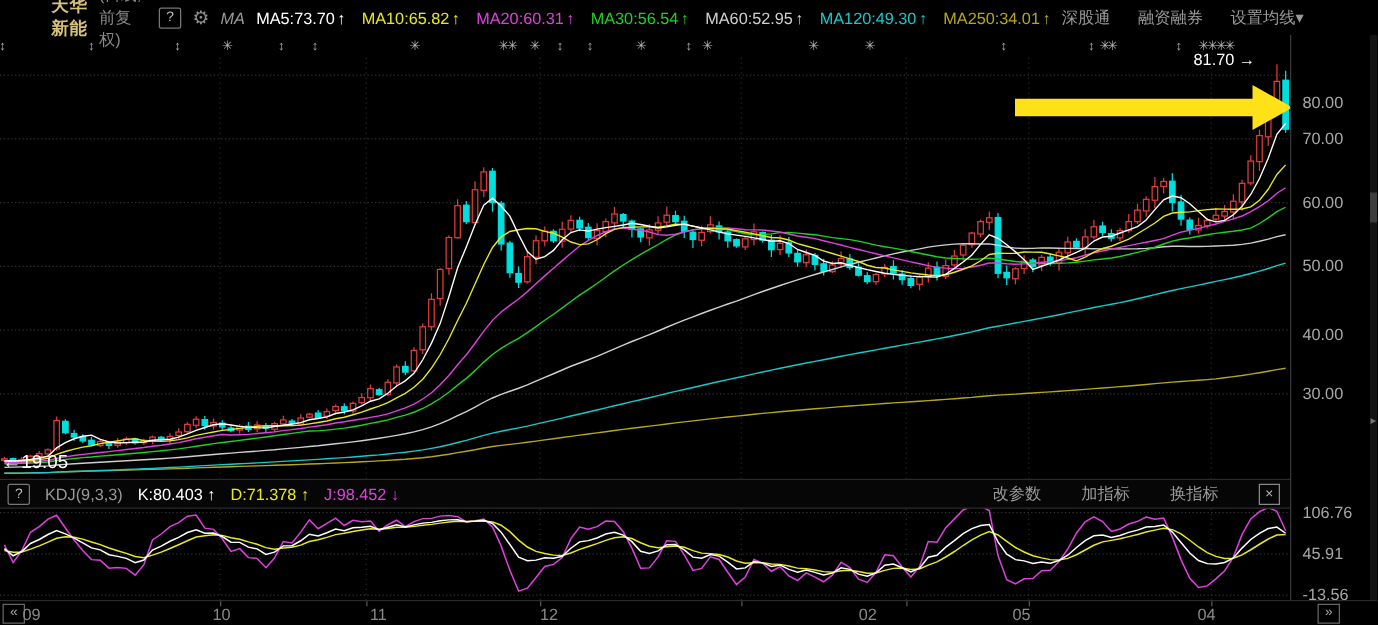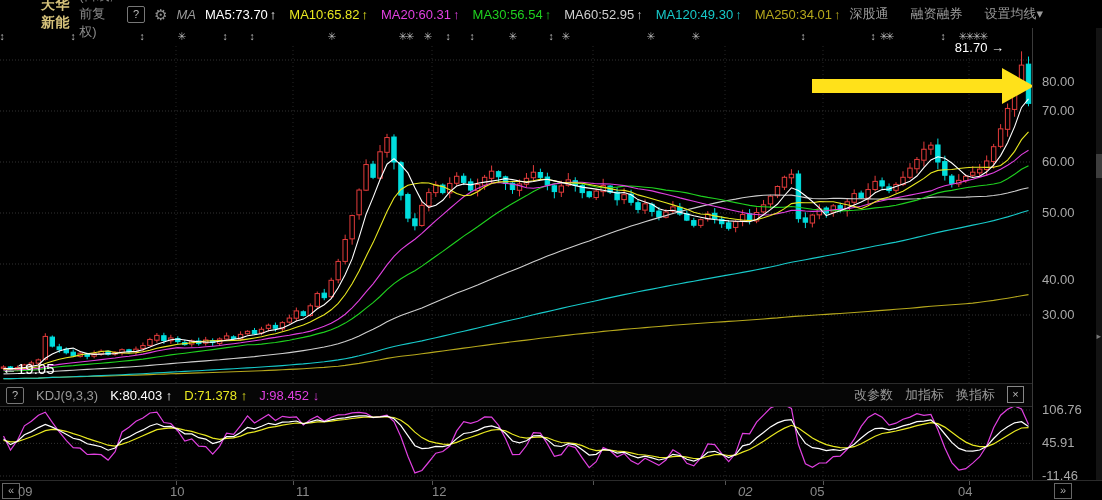--- a/index.html
+++ b/index.html
@@ -27,21 +27,21 @@
               border-left:1px solid #3a3a3a;background:#000;box-sizing:border-box;}
   .axis-label{position:absolute;left:9px;font-size:13px;color:#a8a8a8;white-space:nowrap;}
   .scroll-strip{position:absolute;right:0;top:0;width:6px;height:452px;background:#131313;}
   .scroll-grip{position:absolute;right:0;top:126px;width:6px;height:24px;background:#3d3d3d;}
   .axis-arrow{position:absolute;right:1px;top:303px;font-size:9px;color:#777;}
   
   .kdj-bar{position:absolute;left:0;top:383px;width:1032px;height:24px;display:flex;align-items:center;
            gap:12px;padding-left:6px;box-sizing:border-box;border-top:1px solid #2b2b2b;
            border-bottom:1px solid #2b2b2b;background:#060606;font-size:13px;color:#9a9a9a;}
   .kdj-k{color:#ffffff;} .kdj-d{color:#e8e820;} .kdj-j{color:#e040e0;}
-  .kdj-right{margin-left:auto;margin-right:8px;display:flex;gap:12px;align-items:flex-start;}
+  .kdj-right{margin-left:auto;margin-right:8px;display:flex;gap:32px;align-items:flex-end;}
   .close-box{width:15px;height:15px;line-height:14px;text-align:center;border:1px solid #888;
              color:#bbb;font-size:11px;}
   
   .bottom-bar{position:absolute;left:0;top:480px;width:1102px;height:20px;border-top:1px solid #2b2b2b;
               font-size:13px;color:#8a8a8a;background:#000;}
   .pager{position:absolute;top:2px;width:16px;height:14px;line-height:13px;text-align:center;
          border:1px solid #666;color:#aaa;font-size:11px;}
   .month-label{position:absolute;top:3px;font-size:13px;color:#8a8a8a;}
   .month-label.bright{color:#e2e2e2;margin-top:48px;}
   .month-tick{position:absolute;top:0;width:1px;height:4px;background:#555;}
@@ -462,40 +462,40 @@
     </svg>
 
   <div class="right-axis" id="right-axis">
     <div class="scroll-strip"></div>
     <div class="scroll-grip"></div>
     <div class="axis-arrow">▸</div>
   <div class="axis-label" style="top: 24px; margin-top: 22px;">80.00</div>
       <div class="axis-label" style="top: 75px;">70.00</div>
       <div class="axis-label" style="top: 126px;">60.00</div>
       <div class="axis-label" style="top: 177px;">50.00</div>
-      <div class="axis-label" style="top: 244px;">40.00</div>
+      <div class="axis-label" style="top: 232px;">40.00</div>
       <div class="axis-label" style="top: 279px;">30.00</div>
       <div class="axis-label" style="top: 374px;">106.76</div>
       <div class="axis-label" style="top: 407.382px;">45.91</div>
-      <div class="axis-label" style="top: 440.008px;">-11.46</div>
+      <div class="axis-label" style="top: 440.008px;">-13.56</div>
     </div>
 
   <div class="bottom-bar" id="bottom-bar">
     <span class="pager" style="left:2px">«</span>
     <span class="pager" style="left:1054px">»</span>
   <div class="month-label" style="left: 18px;">09</div>
       <div class="month-label" style="left: 170px;">10</div>
       <div class="month-tick" style="left: 176px;"></div>
       <div class="month-label" style="left: 296px;">11</div>
       <div class="month-tick" style="left: 293px;"></div>
       <div class="month-label" style="left: 432px;">12</div>
       <div class="month-tick" style="left: 432px;"></div>
       <div class="month-label bright" style="left: 581px;">2026</div>
       <div class="month-tick" style="left: 593px;"></div>
-      <div class="month-label" style="left: 738px; font-style: italic;">02</div>
+      <div class="month-label" style="left: 687px;">02</div>
       <div class="month-tick" style="left: 725px;"></div>
       <div class="month-label" style="left: 810px;">05</div>
       <div class="month-tick" style="left: 823px;"></div>
       <div class="month-label" style="left: 958px;">04</div>
       <div class="month-tick" style="left: 969px;"></div>
     </div>
 
 </div>
 
 </body></html>

